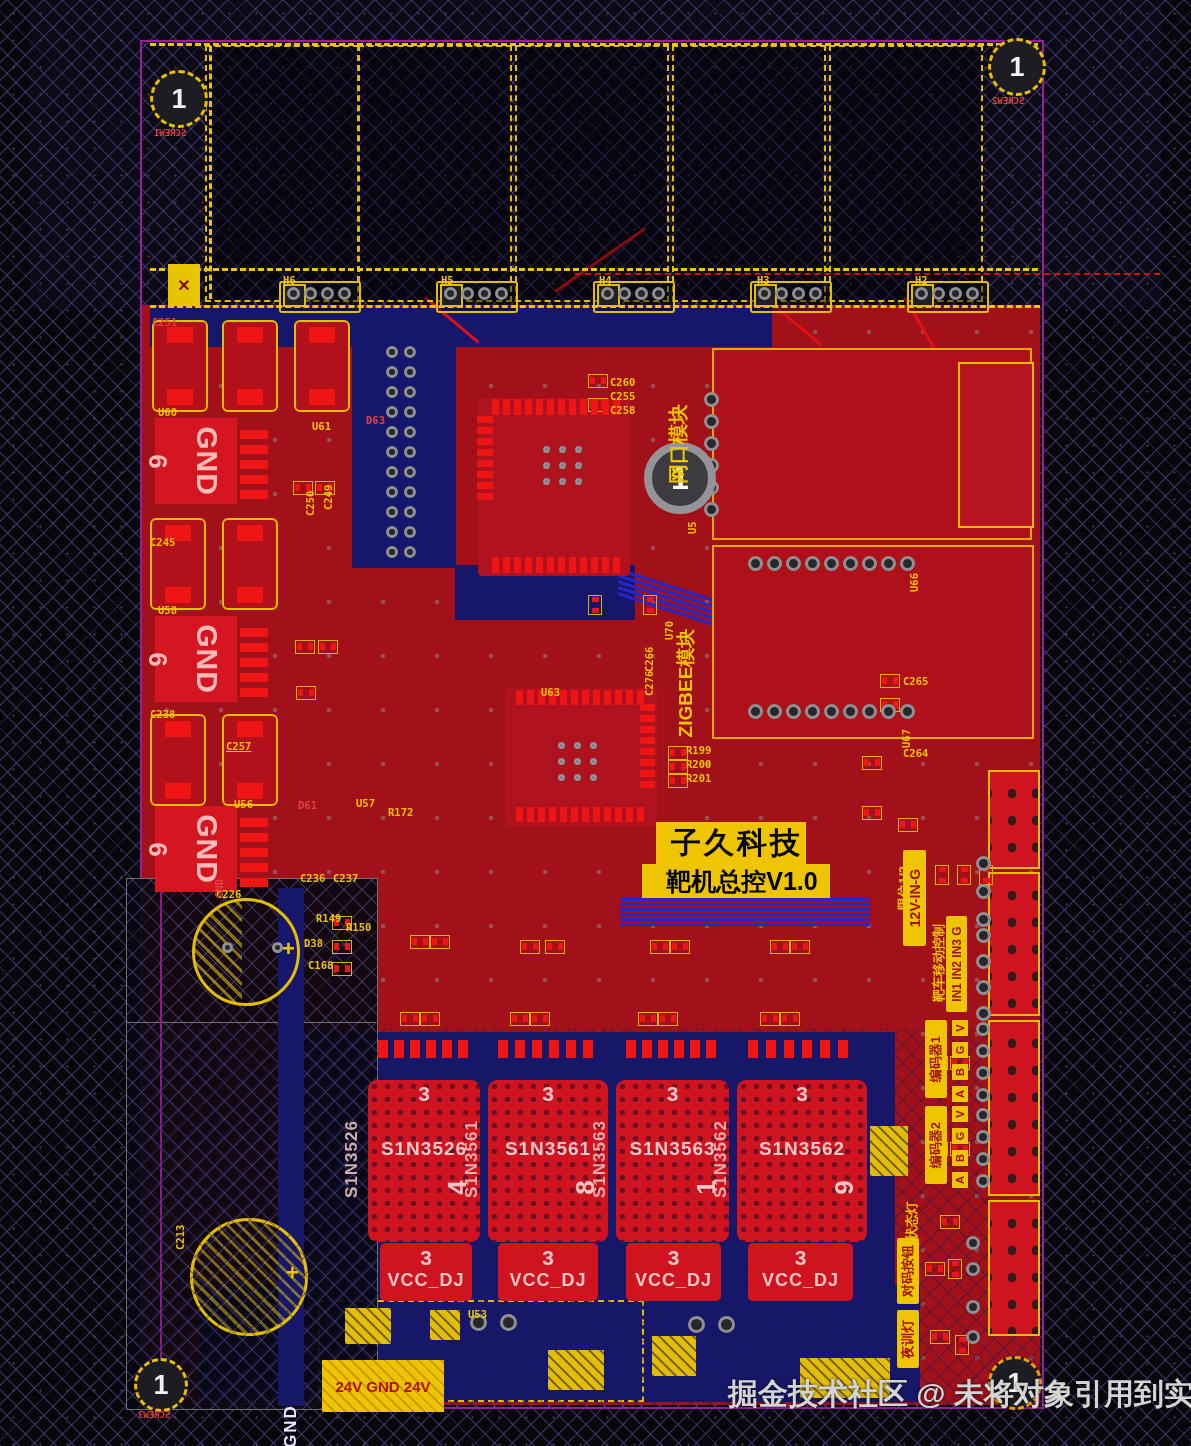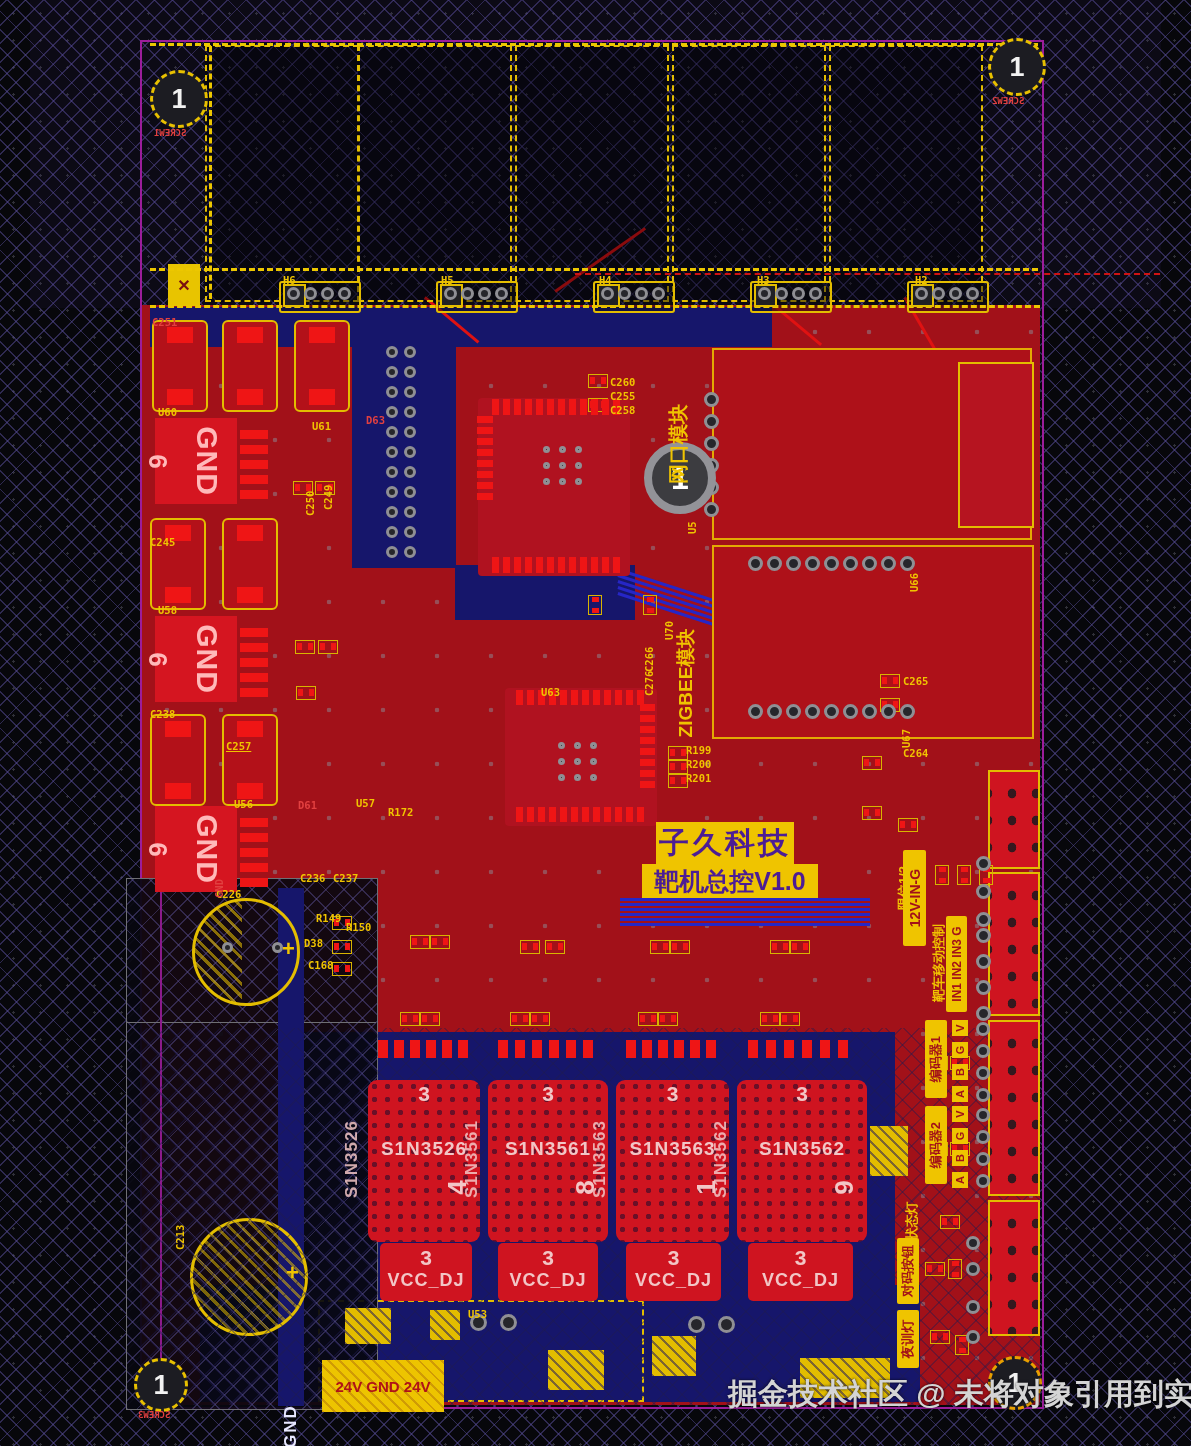--- a/index.html
+++ b/index.html
@@ -61,21 +61,21 @@
   .pinletter{position:absolute;width:16px;height:16px;background:#efc400;z-index:40;display:flex;align-items:center;justify-content:center;}
   .pinletter span{transform:rotate(-90deg);font:bold 11px "Liberation Sans",sans-serif;color:#a31119;}
   .cutout{position:absolute;left:126px;top:878px;width:250px;height:530px;background:rgba(8,8,16,.93);border:1px solid #6f6f74;z-index:6;
     background-image:repeating-linear-gradient(45deg,rgba(90,80,150,.45) 0 1.4px,transparent 1.4px 13px),
                      repeating-linear-gradient(-45deg,rgba(90,80,150,.45) 0 1.4px,transparent 1.4px 13px);}
   .bigcap{position:absolute;border:3px solid #e3bd00;border-radius:50%;box-sizing:border-box;z-index:7;}
   .bigcap.hatched{background:repeating-linear-gradient(45deg,rgba(236,196,0,.5) 0 3px,transparent 3px 9px);}
   .crescent{position:absolute;left:0;top:0;bottom:0;width:46%;border-radius:60px 0 0 60px;
     background:repeating-linear-gradient(45deg,rgba(236,196,0,.55) 0 3px,transparent 3px 9px);}
   .plus{position:absolute;color:#f0c400;font:bold 22px "Liberation Sans",sans-serif;z-index:8;}
-  .titleblk{position:absolute;background:#efc400;color:#4c1d95;font-weight:bold;display:flex;align-items:center;justify-content:center;z-index:45;font-family:"Liberation Sans",sans-serif;}
+  .titleblk{position:absolute;background:#efc400;color:#000000;font-weight:bold;display:flex;align-items:center;justify-content:center;z-index:45;font-family:"Liberation Sans",sans-serif;padding-left:12px;}
   .hole1{position:absolute;left:644px;top:442px;width:56px;height:56px;border-radius:50%;background:#3c3c40;border:8px solid #939398;box-sizing:content-box;z-index:20;display:flex;align-items:center;justify-content:center;}
   .hole1 span{color:#fff;font:bold 32px "Liberation Sans",sans-serif;}
   .screw{position:absolute;border-radius:50%;background:#1c1c22;border:3px dashed #e8c000;z-index:50;display:flex;align-items:center;justify-content:center;}
   .screw .snum{color:#f2f2f2;font:bold 27px "Liberation Sans",sans-serif;}
   .slab{position:absolute;font:bold 9px "DejaVu Sans Mono",monospace;color:#e24040;transform:scaleX(-1);z-index:50;}
   .v24{position:absolute;left:322px;top:1360px;width:122px;height:52px;background:#edc400;z-index:30;
     display:flex;align-items:center;justify-content:center;font:bold 15px "Liberation Sans",sans-serif;color:#b01218;
     background-image:repeating-linear-gradient(45deg,rgba(120,30,20,.25) 0 2px,transparent 2px 8px);}
   .gndstrip{position:absolute;left:278px;top:888px;width:26px;height:518px;background:#16166b;z-index:7;}
   .gndstrip span{position:absolute;left:3px;top:560px;transform:rotate(-90deg);transform-origin:0 0;color:#e8e8ff;font:bold 17px "Liberation Sans",sans-serif;letter-spacing:2px;}

